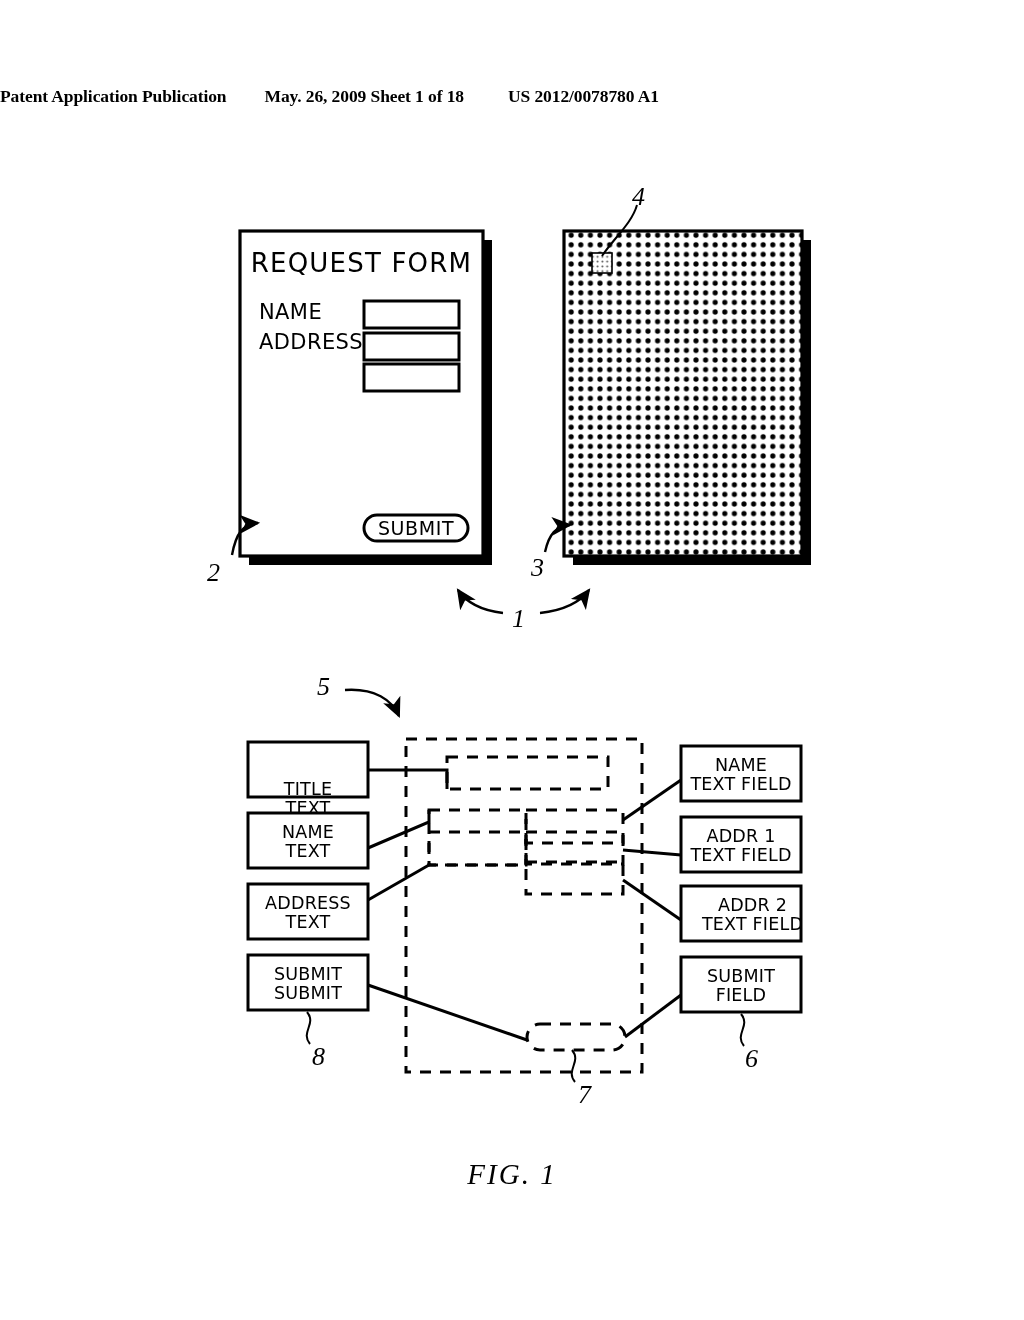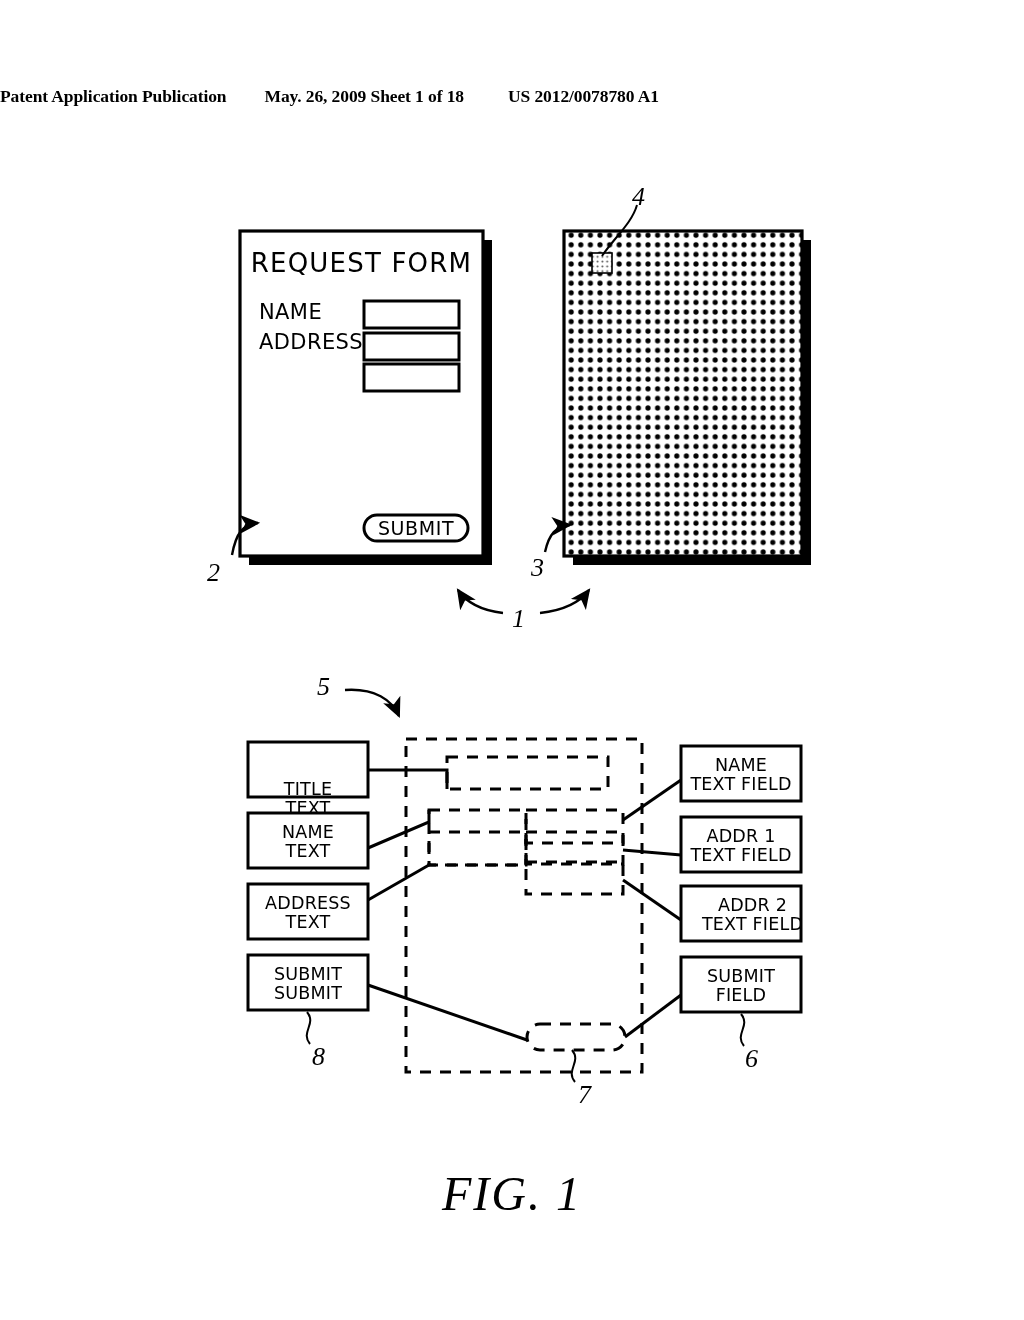--- a/index.html
+++ b/index.html
@@ -81,23 +81,22 @@
   }
 
   .fig-caption {
     position: absolute;
     left: 0;
     top: 1158px;
     width: 1024px;
     text-align: center;
     font-family: "Liberation Serif", serif;
     font-style: italic;
-    font-size: 48px;
+    font-size: 29px;
     letter-spacing: 2px;
-    margin-top: 8px;
   }
 </style>
 </head>
 <body>
 
 <div class="pub-header">
   <span class="seg-title">Patent Application Publication</span>
   <span class="seg-date">May. 26, 2009  Sheet 1 of 18</span>
   <span class="seg-num">US 2012/0078780 A1</span>
 </div>

